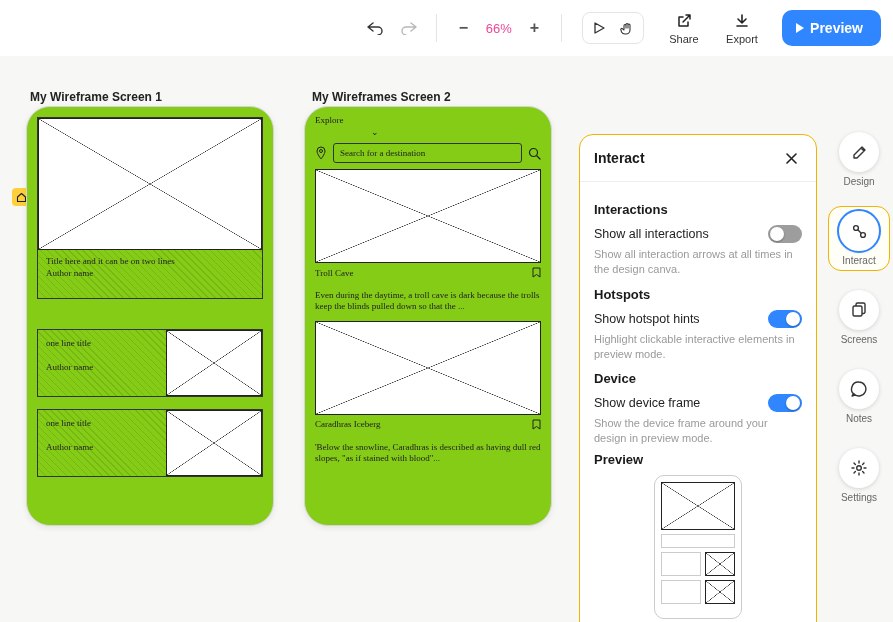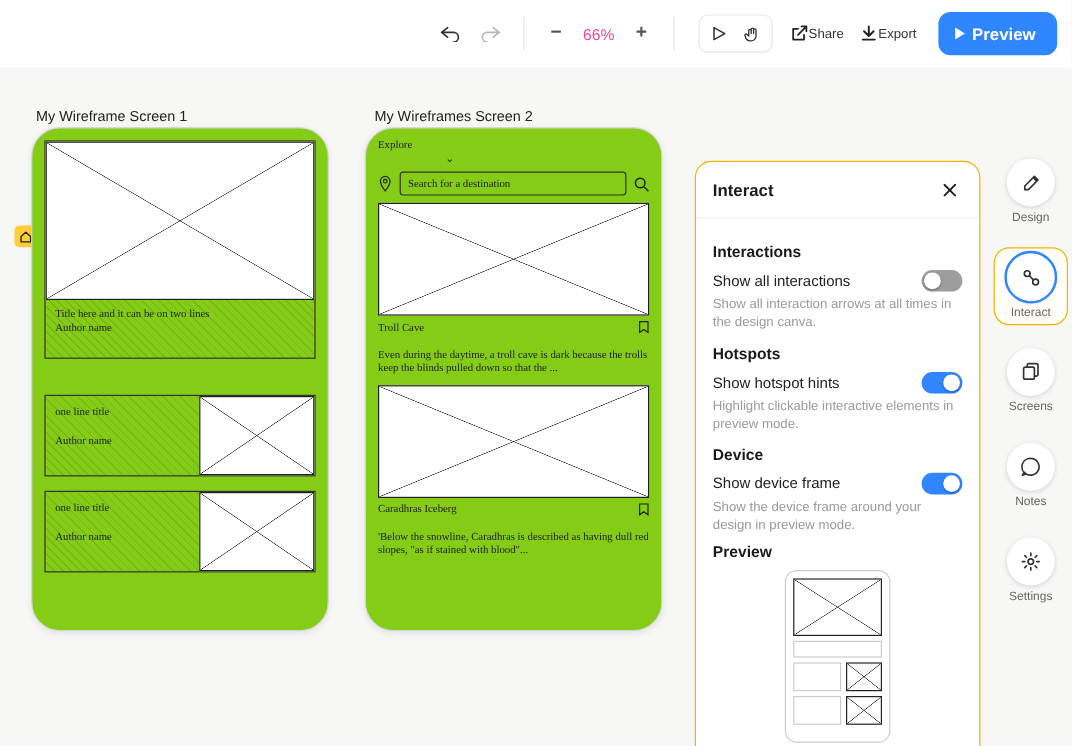--- a/index.html
+++ b/index.html
@@ -5,30 +5,30 @@
   * { box-sizing: border-box; margin: 0; padding: 0; }
   body { width: 893px; height: 622px; background: #f7f7f5; font-family: -apple-system, BlinkMacSystemFont, "Segoe UI", Arial, sans-serif; color: #1a1a1a; overflow: hidden; position: relative; }
 
   
   .toolbar { position: absolute; top: 0; left: 0; right: 0; height: 56px; background: #fff; display: flex; align-items: center; justify-content: flex-end; padding: 0 12px 0 360px; gap: 6px; }
   .toolbar .tbtn { width: 30px; height: 30px; border-radius: 6px; display:flex; align-items:center; justify-content:center; color:#555; cursor:pointer; font-size:16px; }
   .toolbar .divider { width:1px; height:28px; background:#e4e4e4; margin:0 6px; }
   .zoom-label { font-size:13px; font-weight:400; color:#ec4899; padding:0 2px; }
   .mode-group { display:flex; border:1px solid #e4e4e4; border-radius:8px; padding:2px; margin:0 8px; }
   .mode-btn { width:28px; height:26px; display:flex; align-items:center; justify-content:center; border-radius:6px; cursor:pointer; color:#555; font-size:14px;}
-  .toolbar .stack { display:flex; align-items:center; width:54px; cursor:pointer; }
+  .toolbar .stack { display:flex; flex-direction:column; align-items:center; width:54px; cursor:pointer;justify-content:space-between; }
   .toolbar .stack .ico { height:20px; display:flex; align-items:center; justify-content:center; font-size:17px; color:#222;}
   .toolbar .stack .lbl { font-size:11px; color:#333; margin-top:2px;}
   .preview-btn { margin-left:8px; height:36px; padding:0 18px 0 14px; border-radius:10px; background:#2f86ff; color:#fff; font-weight:600; font-size:14px; display:flex; align-items:center; gap:6px; cursor:pointer;}
   .preview-btn .tri { width:0;height:0;border-left:8px solid #fff;border-top:5px solid transparent;border-bottom:5px solid transparent;}
 
   
   .canvas { position:absolute; top:56px; left:0; right:0; bottom:0; }
 
-  .screen-title { position:absolute; font-size:12px; font-weight:400; color:#222; }
+  .screen-title { position:absolute; font-size:12px; font-weight:700; color:#222; }
 
   
   .device { position:absolute; width:248px; height:420px; background:#84cc16; border:1px solid #d5d5d5; border-radius:24px; box-shadow:0 2px 6px rgba(0,0,0,0.08); }
   .hand { font-family: "Comic Sans MS", "Segoe Script", cursive; font-size:9px; color:#222; }
 
   
   .pin-badge { position:absolute; top:132px; left:12px; width:18px; height:18px; background:#ffcf3b; border-radius:4px; display:flex;align-items:center;justify-content:center; font-size:10px; color:#222;}
 
   
   .imgbox { position:relative; border:1px solid #222; background:#fff;}

